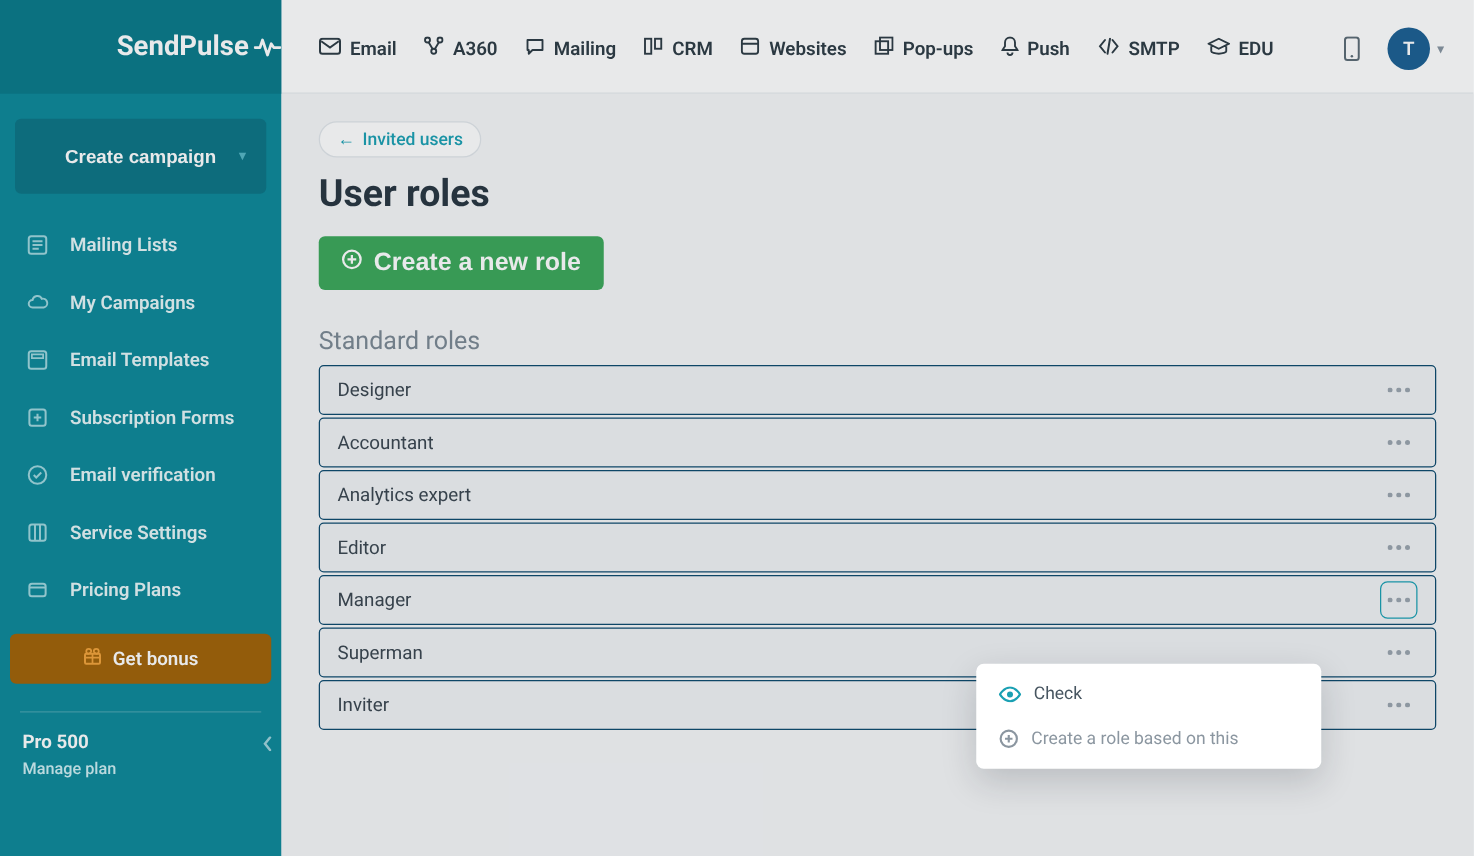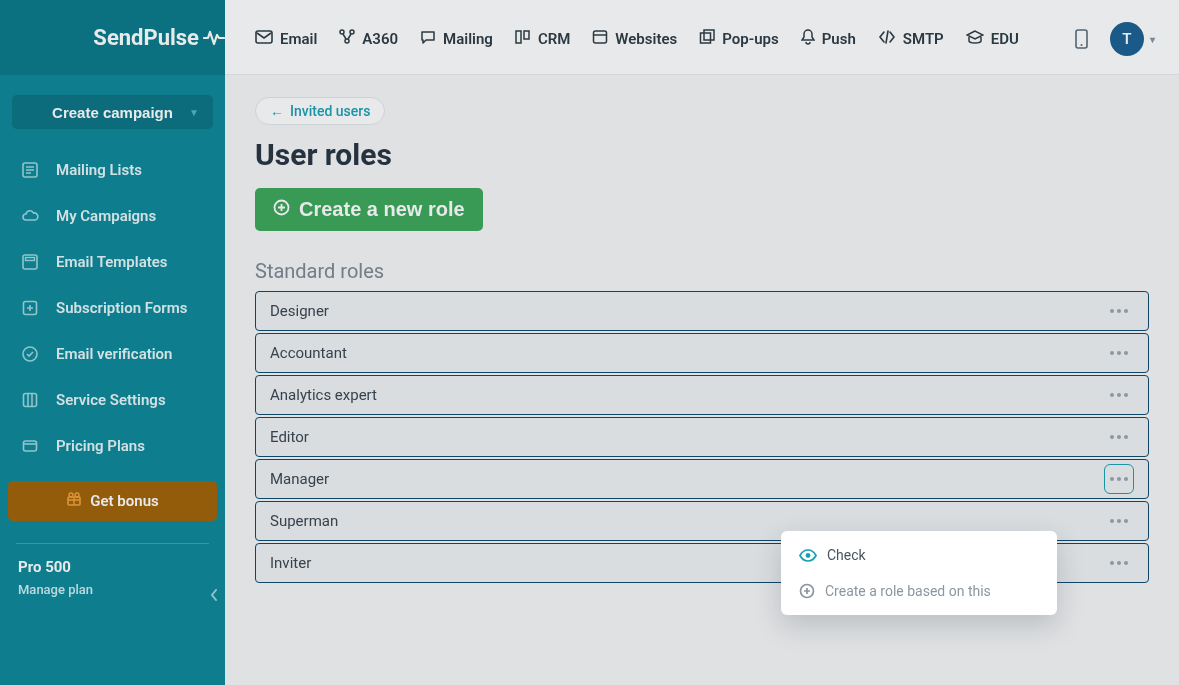--- a/index.html
+++ b/index.html
@@ -33,21 +33,21 @@
     background: #0a7a8a;
     justify-content: flex-end;
   }
   .logo-pulse { margin-left: 4px; display: inline-flex; }
   .create-campaign {
     margin: 20px 12px 18px 12px;
     background: #0c7485;
     color: #fff;
     border: none;
     border-radius: 5px;
-    height: 34px;
+    height: 60px;
     display: flex;
     align-items: center;
     justify-content: center;
     font-size: 15px;
     font-weight: 600;
     cursor: pointer;
     position: relative;
   }
   .create-campaign .chev {
     position: absolute;

